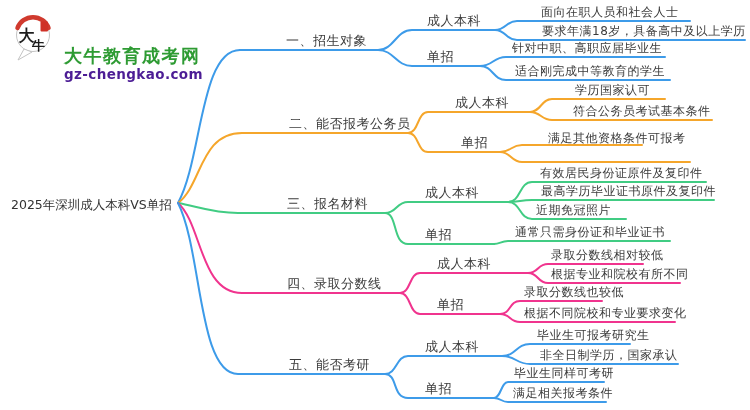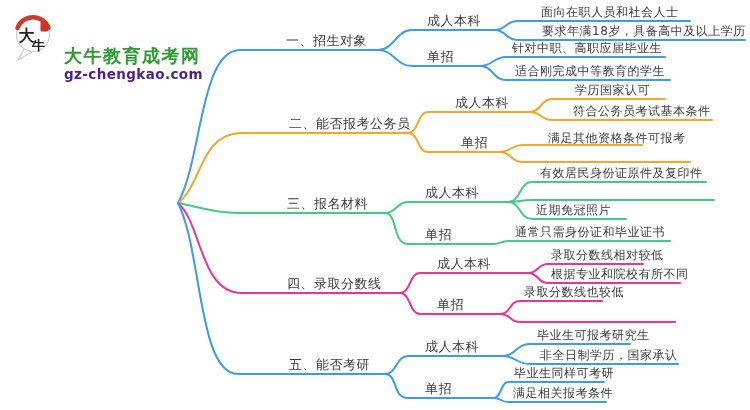--- a/index.html
+++ b/index.html
@@ -89,49 +89,52 @@
       <rect x="28.5" y="8.5" width="7.5" height="10" rx="1" fill="#cf3126"></rect>
       <text x="6.5" y="28" font-size="16" font-weight="bold" fill="#1d1d1d">大</text>
       <text x="20" y="37" font-size="13" font-weight="bold" fill="#1d1d1d">牛</text>
     </svg>
     <div class="logo-text">
       <div class="logo-title">大牛教育成考网</div>
       <div class="logo-domain">gz-chengkao.com</div>
     </div>
   </div>
 
+  <div class="lbl root" style="left:11px;top:197px">2025年深圳成人本科VS单招</div>
 
   <div class="lbl t" style="left:272px;top:33px">一、招生对象</div>
   <div class="lbl m" style="left:427px;top:13px">成人本科</div>
   <div class="lbl f" style="left:541px;top:4px">面向在职人员和社会人士</div>
   <div class="lbl f" style="left:542px;top:23px">要求年满18岁，具备高中及以上学历</div>
   <div class="lbl m" style="left:427px;top:49px">单招</div>
   <div class="lbl f" style="left:512px;top:40px">针对中职、高职应届毕业生</div>
   <div class="lbl f" style="left:515px;top:63px">适合刚完成中等教育的学生</div>
 
   <div class="lbl t" style="left:275px;top:116px">二、能否报考公务员</div>
   <div class="lbl m" style="left:455px;top:95px">成人本科</div>
   <div class="lbl f" style="left:575px;top:82px">学历国家认可</div>
   <div class="lbl f" style="left:573px;top:103px">符合公务员考试基本条件</div>
   <div class="lbl m" style="left:461px;top:135px">单招</div>
   <div class="lbl f" style="left:548px;top:130px">满足其他资格条件可报考</div>
 
   <div class="lbl t" style="left:273px;top:196px">三、报名材料</div>
   <div class="lbl m" style="left:425px;top:185px">成人本科</div>
   <div class="lbl f" style="left:540px;top:165px">有效居民身份证原件及复印件</div>
+  <div class="lbl f" style="left:541px;top:183px">最高学历毕业证书原件及复印件</div>
   <div class="lbl f" style="left:536px;top:202px">近期免冠照片</div>
   <div class="lbl m" style="left:425px;top:227px">单招</div>
   <div class="lbl f" style="left:515px;top:224px">通常只需身份证和毕业证书</div>
 
   <div class="lbl t" style="left:273px;top:276px">四、录取分数线</div>
   <div class="lbl m" style="left:437px;top:256px">成人本科</div>
   <div class="lbl f" style="left:551px;top:247px">录取分数线相对较低</div>
   <div class="lbl f" style="left:551px;top:266px">根据专业和院校有所不同</div>
   <div class="lbl m" style="left:437px;top:297px">单招</div>
   <div class="lbl f" style="left:524px;top:284px">录取分数线也较低</div>
+  <div class="lbl f" style="left:524px;top:305px">根据不同院校和专业要求变化</div>
 
   <div class="lbl t" style="left:275px;top:357px">五、能否考研</div>
   <div class="lbl m" style="left:425px;top:339px">成人本科</div>
   <div class="lbl f" style="left:537px;top:327px">毕业生可报考研究生</div>
   <div class="lbl f" style="left:540px;top:347px">非全日制学历，国家承认</div>
   <div class="lbl m" style="left:425px;top:381px">单招</div>
   <div class="lbl f" style="left:514px;top:365px">毕业生同样可考研</div>
   <div class="lbl f" style="left:513px;top:385px">满足相关报考条件</div>
 
 </div>

